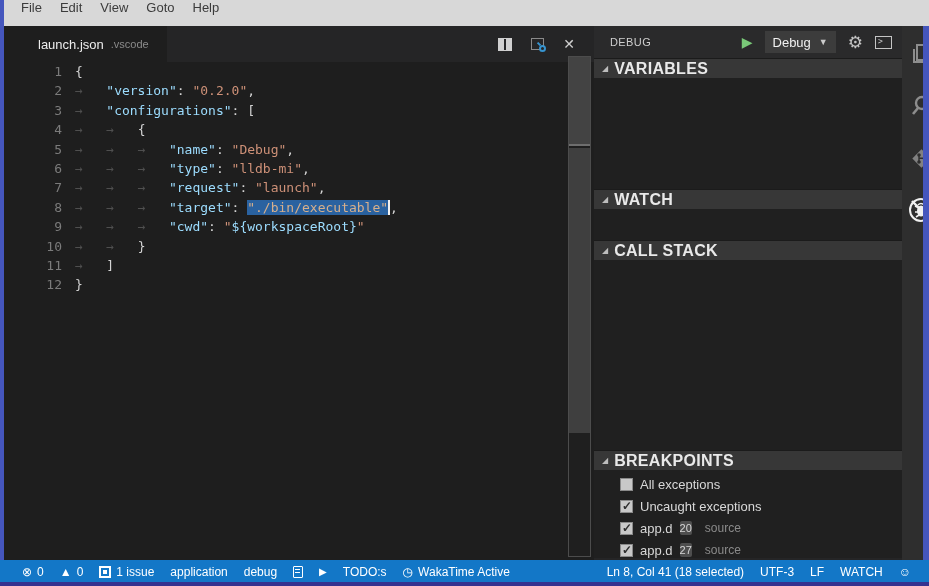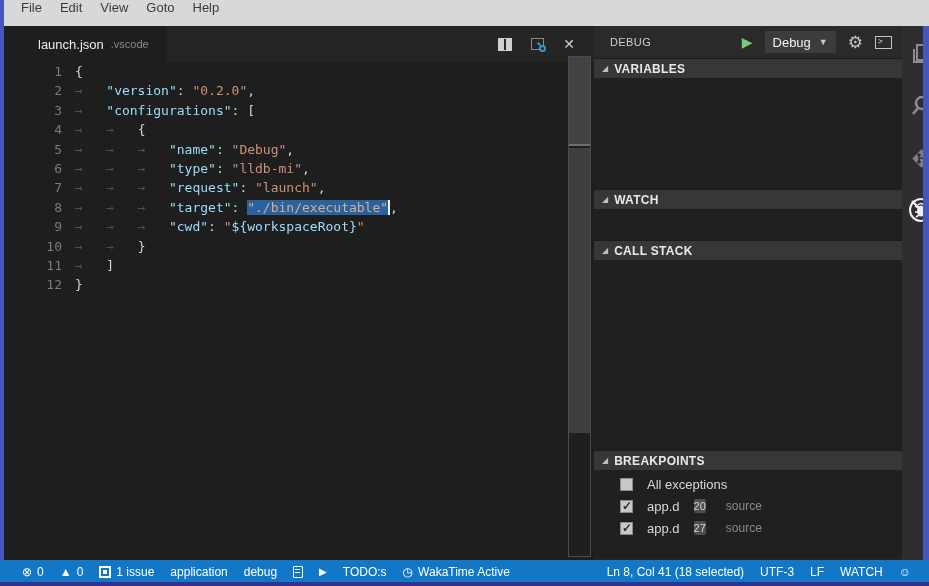--- a/index.html
+++ b/index.html
@@ -59,28 +59,28 @@
   .debug-title { font-size:11px; color:#cfcfcf; letter-spacing:0.4px; }
   .debug-controls { margin-left:auto; display:flex; align-items:center; gap:12px; }
   .play-icon { color:#79c978; font-size:14px; line-height:1; cursor:pointer; }
   .config-dropdown { background:#3c3c3c; color:#f0f0f0; font-size:13px; height:22px; display:flex; align-items:center; gap:8px; padding:0 8px; cursor:pointer; }
   .config-dropdown .caret { font-size:9px; color:#cccccc; }
   .gear-icon { color:#c5c5c5; font-size:17px; line-height:1; cursor:pointer; }
   .console-icon { width:17px; height:13px; border:1.5px solid #c5c5c5; color:#c5c5c5; font-size:8px; line-height:10px; padding-left:2px; cursor:pointer; font-family:"DejaVu Sans Mono",monospace; }
 
   .section-header { height:20px; background:#373737; display:flex; align-items:center; padding-left:8px; gap:6px; border-top:1px solid #1b1b1b; cursor:pointer; }
   .section-header .tri { color:#bdbdbd; font-size:8px; }
-  .section-header .sec-title { color:#e9e9e9; font-size:12px; font-weight:bold; letter-spacing:0.3px; }
+  .section-header .sec-title { color:#e9e9e9; font-size:16px; font-weight:bold; letter-spacing:0.3px; }
   .sec-body { background:#202020; }
   .sec-body.variables { height:111px; }
   .sec-body.watch { height:31px; }
   .sec-body.callstack { height:190px; }
   .sec-body.breakpoints { height:88px; padding-top:3px; }
 
-  .bp-row { display:flex; align-items:center; height:22px; padding-left:26px; gap:14px; cursor:pointer; }
+  .bp-row { display:flex; align-items:center; height:22px; padding-left:26px; gap:7px; cursor:pointer; }
   .bp-check { width:13px; height:13px; background:#c8c8c8; border:1px solid #8a8a8a; flex:none; position:relative; }
   .bp-check.checked::after { content:"✓"; position:absolute; left:1px; top:-2px; color:#2d2d2d; font-size:12px; font-weight:bold; }
   .bp-label { color:#d8d8d8; font-size:13px; }
   .bp-badge { background:#4e4e4e; color:#d6d6d6; font-size:11px; padding:1px 0; border-radius:2px; }
   .bp-detail { color:#8a8a8a; font-size:12px; margin-left:6px; }
 
   
   .ab-items { display:flex; flex-direction:column; align-items:center; padding-top:14px; gap:24px; }
   .ab-item { width:28px; height:28px; display:flex; align-items:center; justify-content:center; cursor:pointer; opacity:0.62; }
   .ab-item.active { opacity:1; }
@@ -223,20 +223,24 @@
             <span class="tri">◢</span>
             <span class="sec-title">BREAKPOINTS</span>
           </div>
           <div class="sec-body breakpoints">
             <div class="bp-row">
               <span class="bp-check"></span>
               <span class="bp-label">All exceptions</span>
             </div>
             <div class="bp-row">
               <span class="bp-check checked"></span>
+              <span class="bp-label">Uncaught exceptions</span>
+            </div>
+            <div class="bp-row">
+              <span class="bp-check checked"></span>
               <span class="bp-label">app.d</span>
               <span class="bp-badge">20</span>
               <span class="bp-detail">source</span>
             </div>
             <div class="bp-row">
               <span class="bp-check checked"></span>
               <span class="bp-label">app.d</span>
               <span class="bp-badge">27</span>
               <span class="bp-detail">source</span>
             </div>

